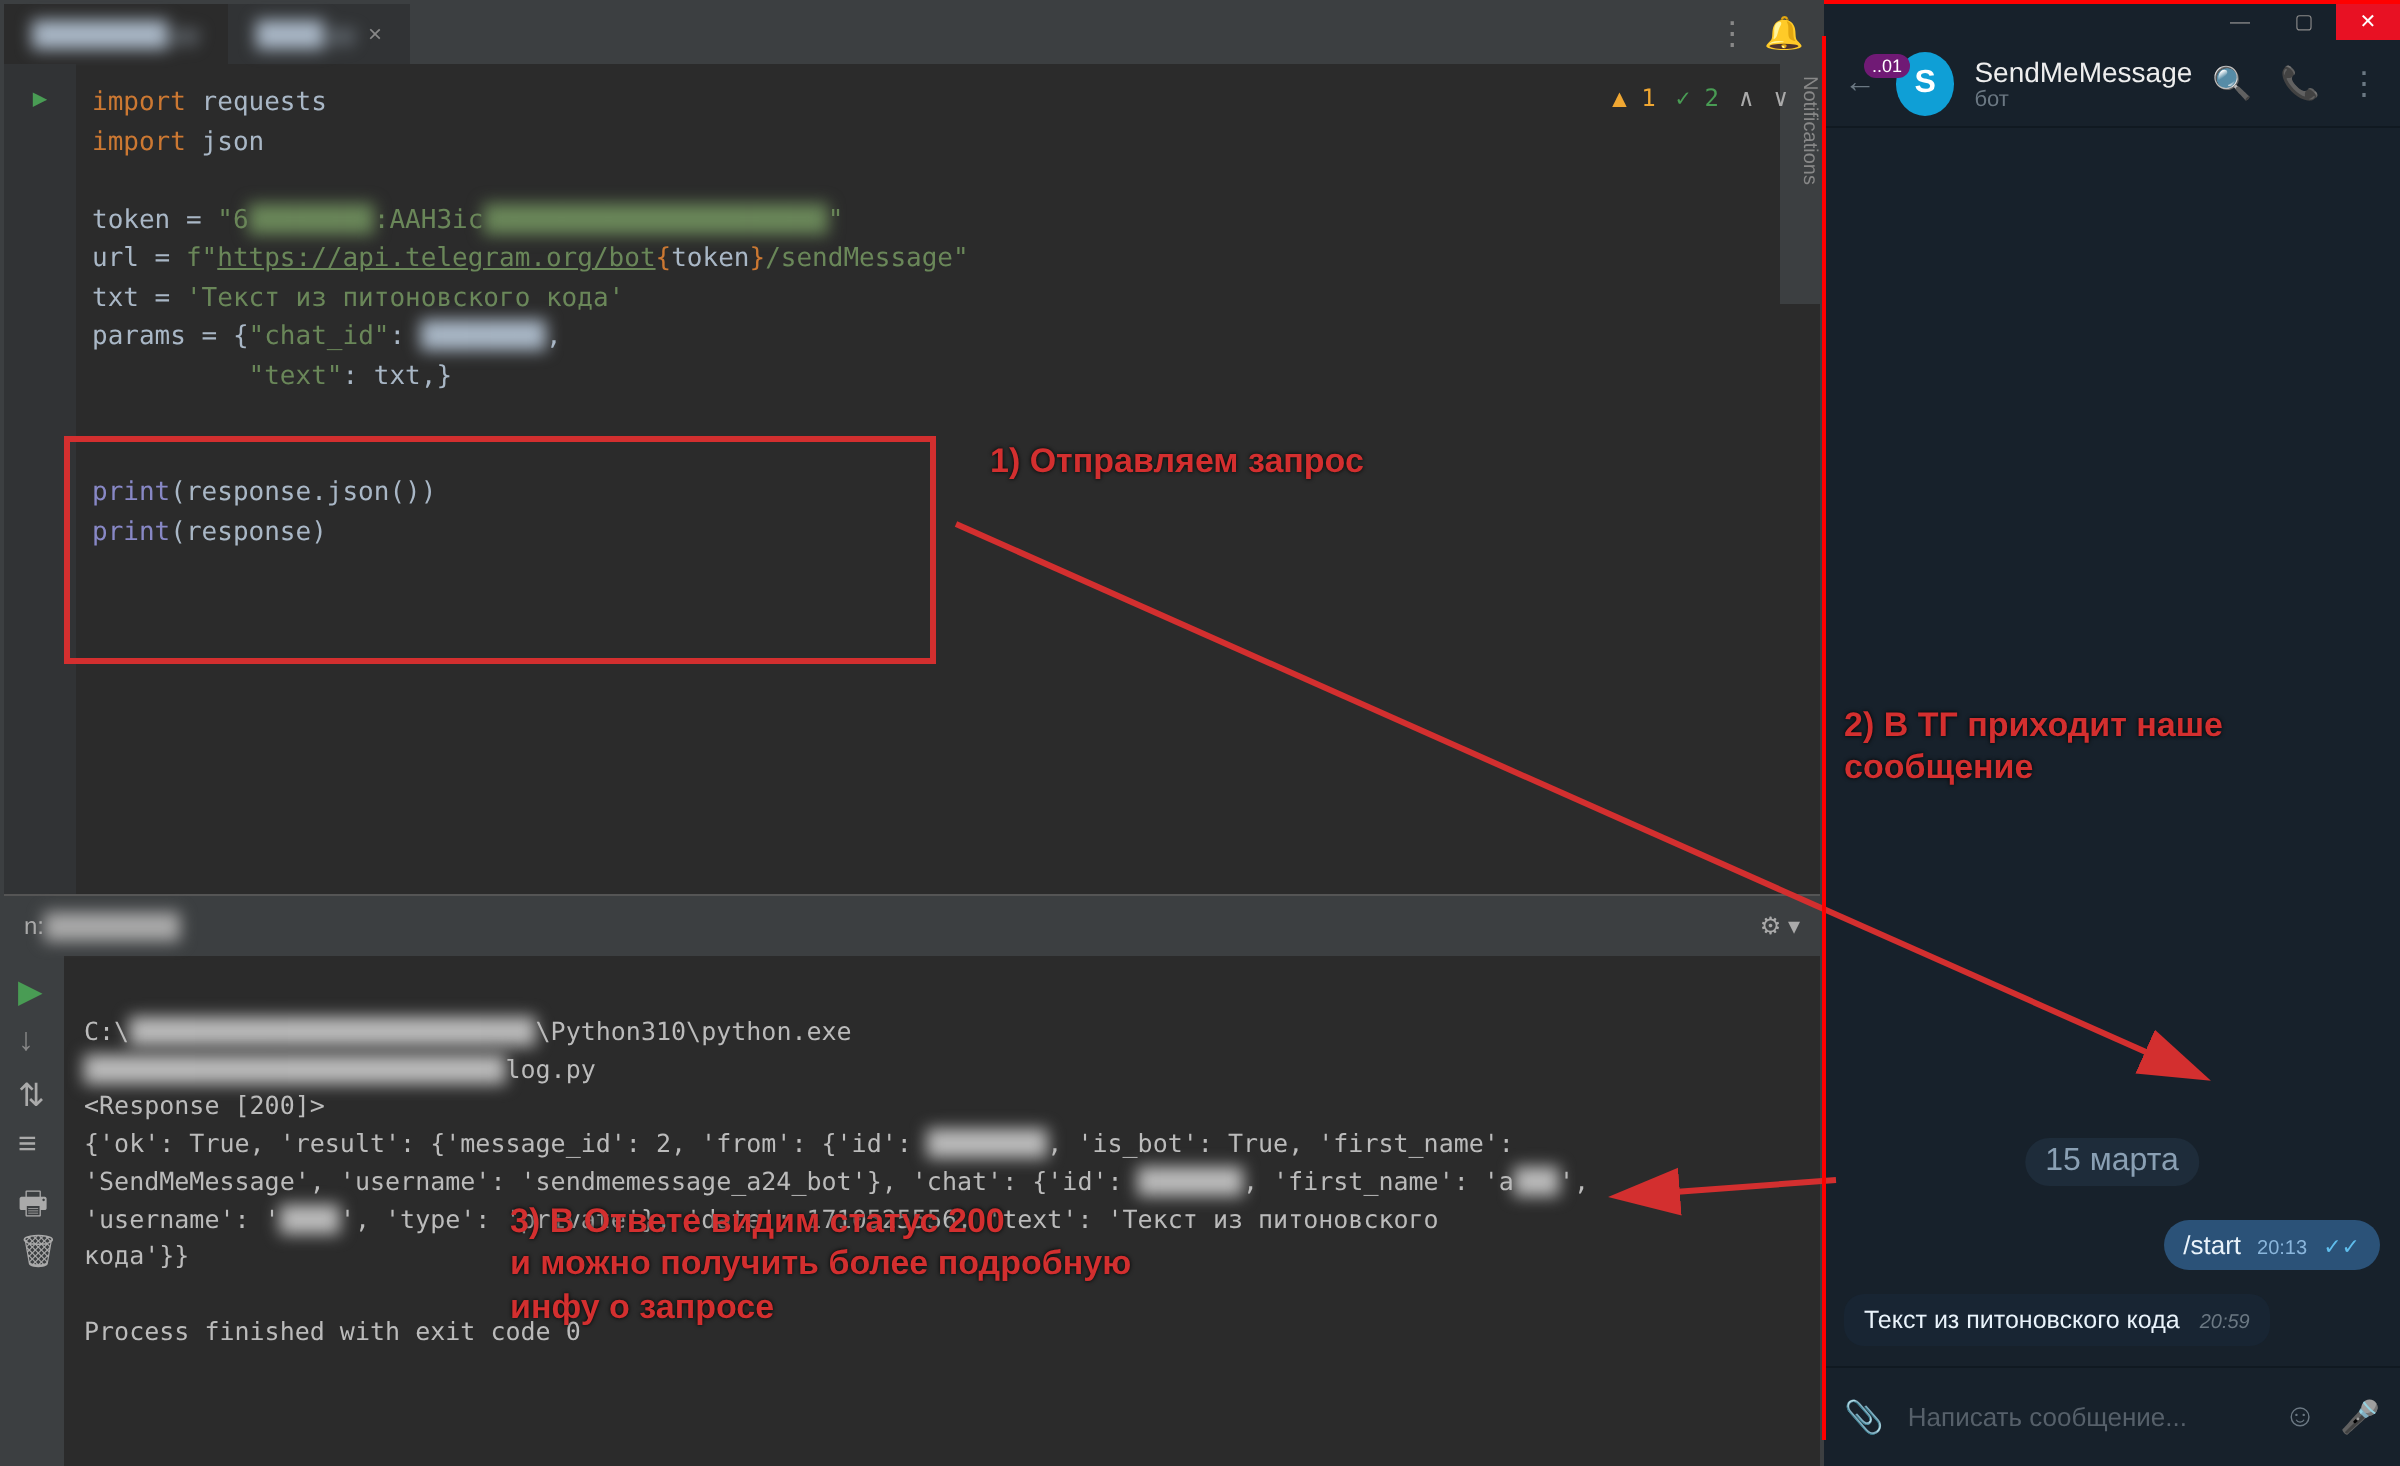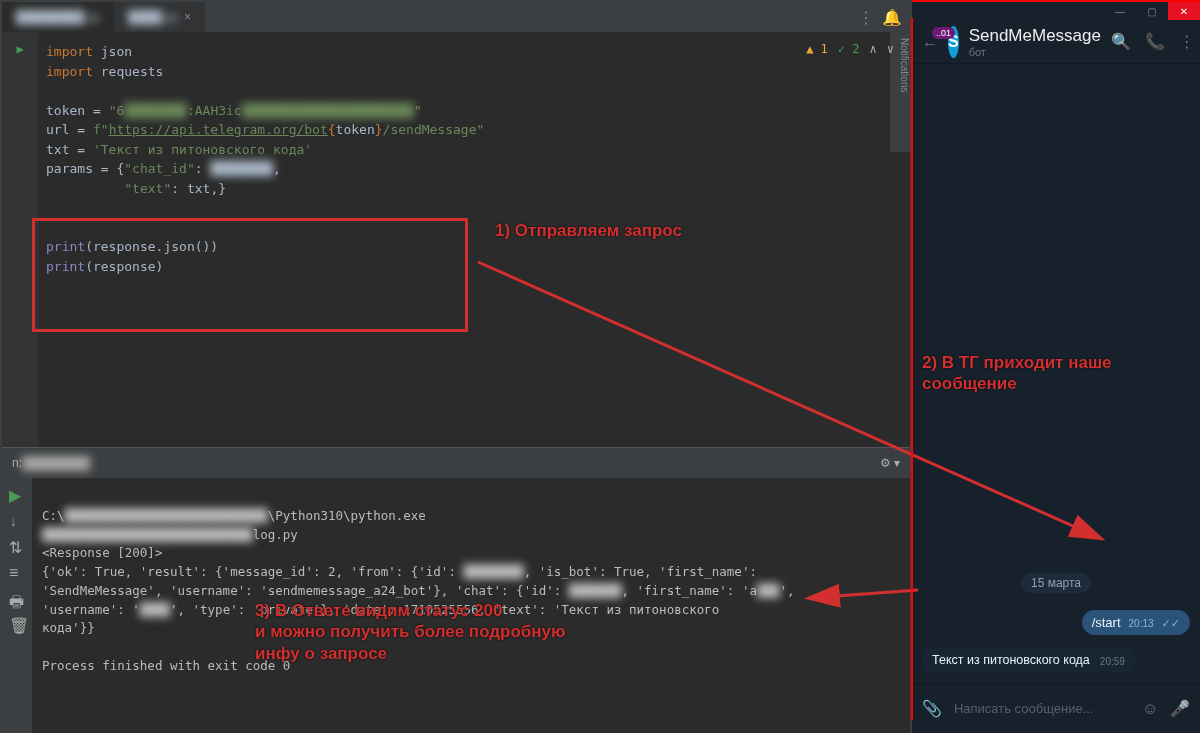--- a/index.html
+++ b/index.html
@@ -176,39 +176,39 @@
   display: flex;
   align-items: center;
   padding: 0 10px;
   gap: 10px;
   border-bottom: 1px solid #101921;
 }
 .tg-back { color: #6b7883; font-size: 16px; position: relative; }
 .tg-badge { position: absolute; top: -6px; left: 10px; background: #701a75; color:#fff; font-size:9px; padding:1px 4px; border-radius: 8px; }
 .tg-avatar { width: 32px; height: 32px; border-radius: 50%; background: #0f9fd6; color:#fff; display:flex; align-items:center; justify-content:center; font-weight:600; font-size:16px;}
 .tg-title { flex:1; }
-.tg-title .name { color: #eee; font-size: 17px; }
+.tg-title .name { color: #eee; font-size: 14px; }
 .tg-title .sub { color: #6b7883; font-size: 11px; }
 .tg-actions { display:flex; gap: 14px; color: #6b7883; }
 
 .tg-chat {
   height: calc(100% - 18px - 44px - 50px);
   position: relative;
   padding: 10px;
 }
 .tg-date {
   position: absolute;
   bottom: 90px;
   left: 50%;
   transform: translateX(-50%);
   background: #1e2c3a;
   color: #8aa0b4;
   padding: 3px 10px;
   border-radius: 12px;
-  font-size: 12px;
+  font-size: 16px;
 }
 .msg-out {
   position: absolute;
   right: 10px;
   bottom: 48px;
   background: #2b5278;
   color: #e9f3fb;
   padding: 5px 10px;
   border-radius: 14px;
   font-size: 13px;
@@ -220,21 +220,21 @@
   position: absolute;
   left: 10px;
   bottom: 10px;
   background: #182533;
   color: #e9f3fb;
   padding: 6px 10px;
   border-radius: 10px;
   font-size: 12.5px;
   display:flex; align-items:flex-end; gap:10px;
 }
-.msg-in .time { font-size: 10px; color: #6b7883; }
+.msg-in .time { font-size: 10px; color: #6b7883; font-style: italic; }
 
 .tg-input {
   height: 50px;
   display: flex;
   align-items: center;
   padding: 0 10px;
   gap: 12px;
   border-top: 1px solid #101921;
 }
 .tg-input input {
@@ -283,22 +283,22 @@
     <div class="gutter">
       <div style="color:#499c54">▶</div>
     </div>
     <div class="editor">
       <div class="inspection">
         <span class="warn">▲ <span>1</span></span>
         <span class="ok">✓ <span>2</span></span>
         <span class="chev">∧</span>
         <span class="chev">∨</span>
       </div>
+      <div class="line"><span class="kw">import</span><span> requests</span></div>
       <div class="line"><span class="kw">import</span><span> json</span></div>
-      <div class="line"><span class="kw">import</span><span> requests</span></div>
       <div class="line"> </div>
       <div class="line"><span>token = </span><span class="str">"6</span><span class="str blur">████████</span><span class="str">:AAH3ic</span><span class="str blur">██████████████████████</span><span class="str">"</span></div>
       <div class="line"><span>url = </span><span class="str">f"</span><span class="str url">https://api.telegram.org/bot</span><span class="kw">{</span><span>token</span><span class="kw">}</span><span class="str">/sendMessage</span><span class="str">"</span></div>
       <div class="line"><span>txt = </span><span class="str">'Текст из питоновского кода'</span></div>
       <div class="line"><span>params = {</span><span class="str">"chat_id"</span><span>: </span><span class="blur">████████</span><span>,</span></div>
       <div class="line">          <span class="str">"text"</span><span>: txt,}</span></div>
       <div class="line"> </div>
       <div class="line"> </div>
       <div class="line"><span class="builtin">print</span><span>(response.json())</span></div>
       <div class="line"><span class="builtin">print</span><span>(response)</span></div>

